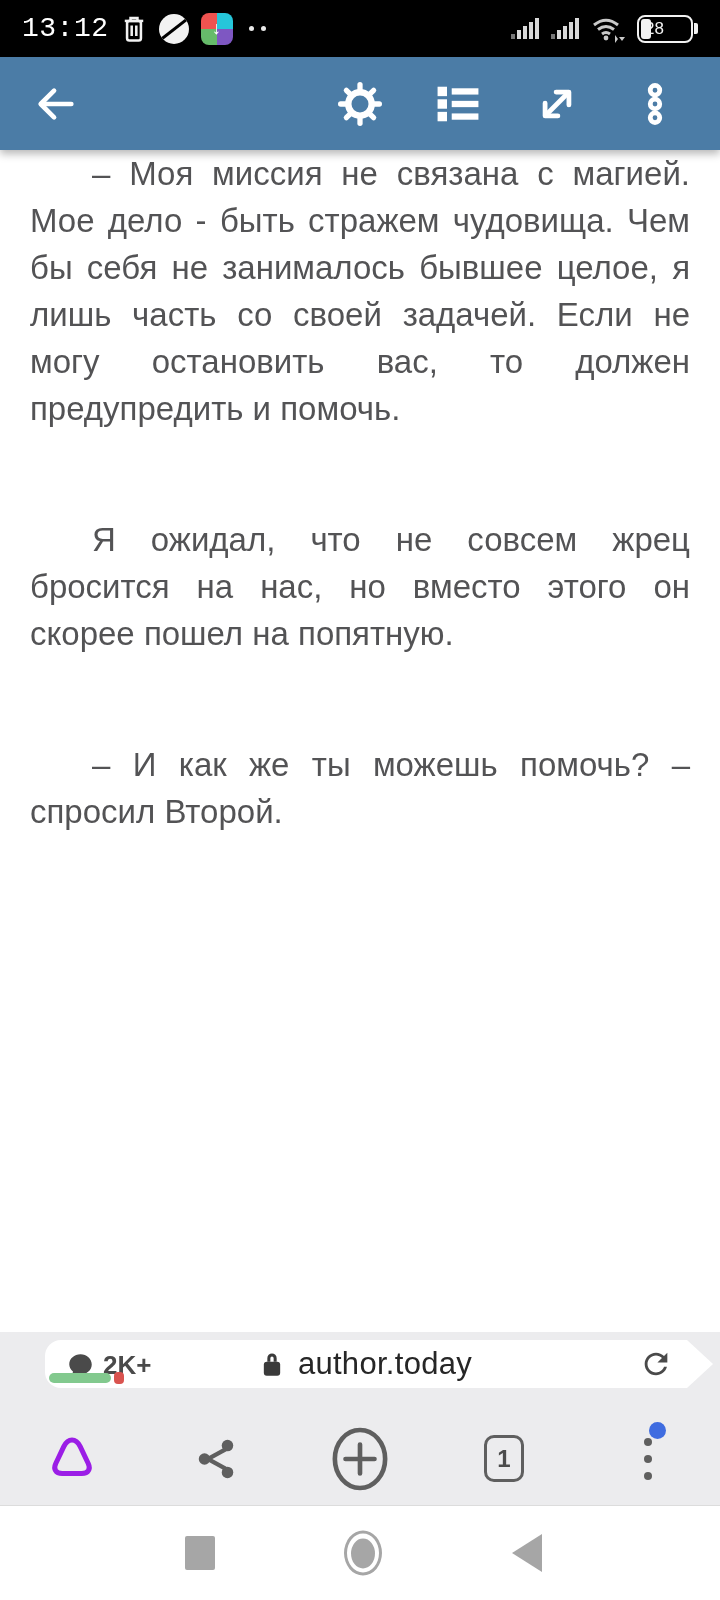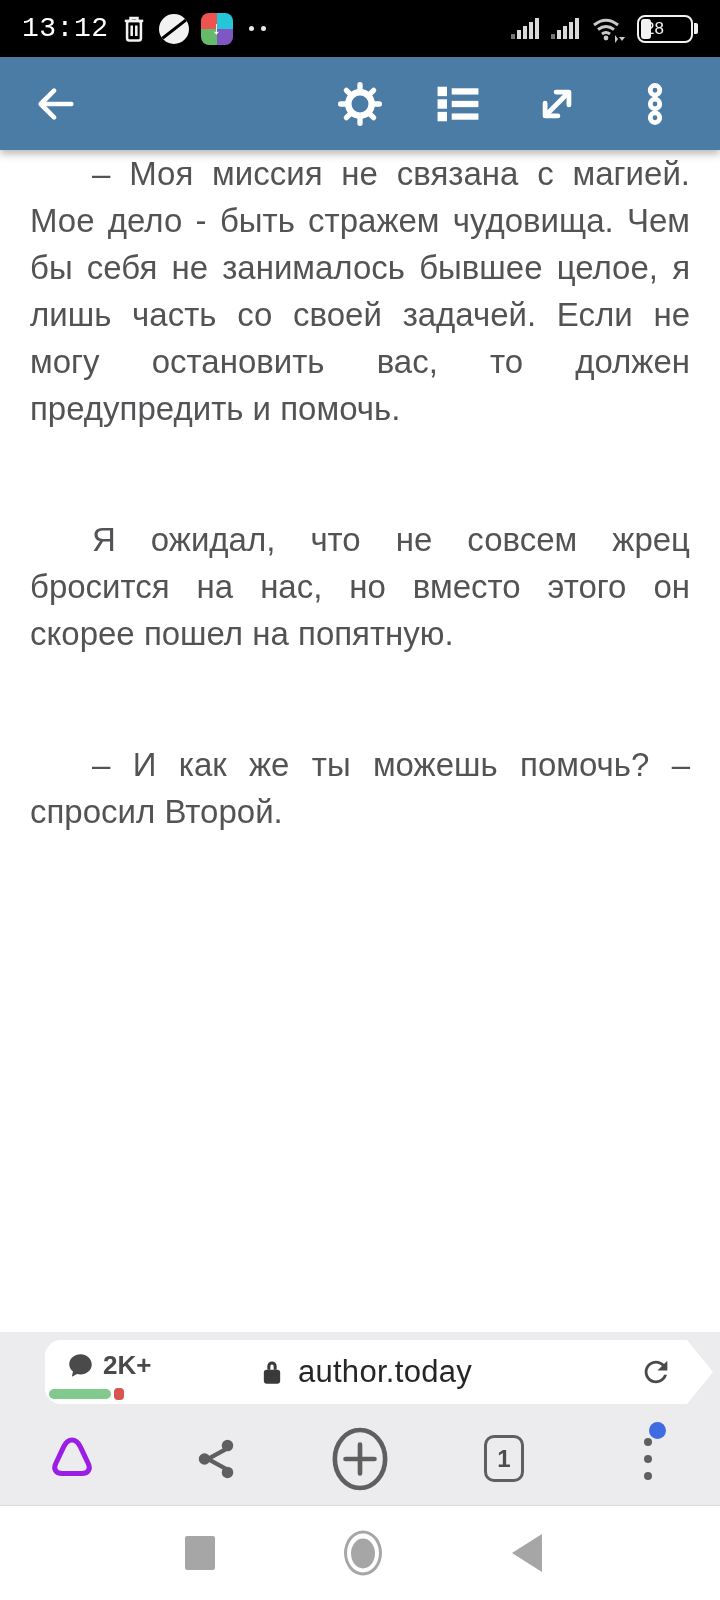--- a/index.html
+++ b/index.html
@@ -61,21 +61,21 @@
     text-align:justify; text-indent:62px; margin:0 0 84px 0;
   }
   .reader p.clipped-top { text-indent:0; margin-top:-8px; }
 
   
   .browser-bottom {
     position:absolute; top:1332px; left:0; width:720px; height:173px;
     background:#ececee; z-index:25;
   }
   .omnibox {
-    position:absolute; top:8px; left:45px; right:7px; height:64px;
+    position:absolute; top:8px; left:45px; right:7px; height:48px;
     background:#fff; border-radius:16px;
     clip-path:polygon(0 0, calc(100% - 26px) 0, 100% 50%, calc(100% - 26px) 100%, 0 100%);
   }
   .comments-badge { position:absolute; left:22px; top:10px; display:flex; align-items:center; gap:9px; }
   .comments-count { font-size:26px; font-weight:bold; color:#4a4a4a; }
   .progress-track { position:absolute; left:4px; bottom:4px; display:flex; align-items:center; gap:3px; }
   .progress-green { width:62px; height:10px; border-radius:5px; background:#82c98e; }
   .progress-red   { width:10px; height:12px; border-radius:4px; background:#d9534f; }
   .url-center {
     position:absolute; left:0; right:26px; top:0; bottom:0;

